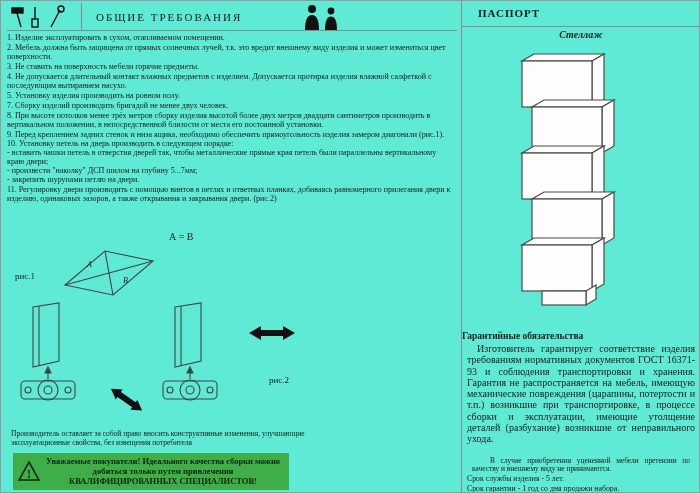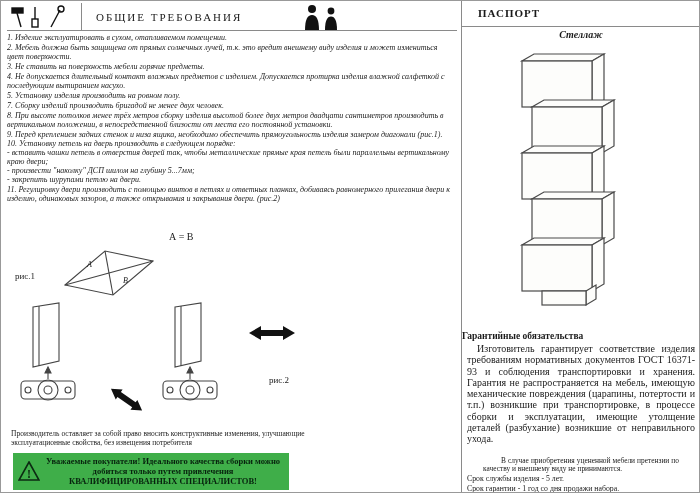--- a/index.html
+++ b/index.html
@@ -1,30 +1,30 @@
 <!DOCTYPE html>
 <html><head>
 <meta charset="utf-8">
 <style>
   html,body { margin:0; padding:0; background:#e8e8e4; }
   .page {
     position:relative; width:700px; height:493px; margin:0 auto;
-    background:#ffffff; border:1px solid #999; box-sizing:border-box;
+    background:#5eead4; border:1px solid #999; box-sizing:border-box;
     font-family:"Liberation Serif", serif; color:#1a1a1a; overflow:hidden;
   }
   .col-divider { position:absolute; left:460px; top:0; width:1px; height:100%; background:#8a8a8a; }
 
   
   .left-col { position:absolute; left:6px; top:2px; width:450px; }
   .top-band { display:flex; align-items:center; height:27px; border-bottom:1px solid #8a8a8a; }
   .tools { display:flex; align-items:center; height:100%; padding:0 10px 0 2px; border-right:1px solid #8a8a8a; }
   .left-title { font-size:11px; margin-left:14px; letter-spacing:2px; white-space:nowrap; }
   .persons { margin-left:60px; display:flex; align-items:flex-end; }
 
-  .req-list { margin-top:3px; font-size:8px; line-height:1.12; padding-right:4px;font-style:italic; }
+  .req-list { margin-top:3px; font-size:8px; line-height:1.12; padding-right:4px; }
   .req-item { white-space:pre-line; margin-bottom:1px; }
 
   .figures { position:absolute; left:6px; top:228px; width:452px; height:188px; }
   .ab { position:absolute; left:162px; top:2px; font-size:10px; }
   .fig1 { position:absolute; left:42px; top:12px; }
   .fig-label { font-size:9px; position:absolute; }
   .fig1-label { left:8px; top:42px; }
   .fig2 { position:absolute; left:4px; top:70px; }
   .fig2-label { left:262px; top:146px; }
 
@@ -40,21 +40,21 @@
   
   .right-col { position:absolute; left:461px; top:0; width:238px; height:493px; }
   .passport { position:absolute; left:16px; top:6px; font-size:11px; font-weight:bold; letter-spacing:1px; }
   .right-hline { position:absolute; left:0; top:25px; width:100%; height:1px; background:#8a8a8a; }
   .product { position:absolute; left:0; top:28px; width:100%; text-align:center; font-size:10px; font-weight:bold; font-style:italic; }
   .shelf { position:absolute; left:44px; top:50px; }
   .right-bottom { position:absolute; left:0; top:328px; width:100%; }
   .dims { border-top:1px solid #8a8a8a; border-bottom:1px solid #8a8a8a; text-align:center; font-weight:bold; font-style:italic; font-size:10.5px; padding:2px 0; }
   .warranty-title { text-align:left; font-weight:bold; font-size:9.5px; margin-top:2px; }
   .warranty-text { font-size:10px; line-height:1.13; text-align:justify; margin:2px 5px 12px; text-indent:10px; }
-  .warranty-note { font-size:7.4px; line-height:1.13; text-align:justify; margin:0 21px; text-indent:18px; }
+  .warranty-note { font-size:7.4px; line-height:1.13; text-align:justify; margin:0 10px; text-indent:18px; }
   .srok { font-size:7.8px; margin:1px 5px 0; }
   .date-line { font-size:8.2px; margin:4px 5px 0; display:flex; align-items:center; }
   .gsq { width:11px; height:8px; background:#3fae49; display:inline-block; margin-right:5px; flex:0 0 auto; }
   .stamp { text-align:center; font-weight:bold; font-size:10.5px; margin-top:6px; letter-spacing:0.5px; }
 
   svg { display:block; }
   .ln { stroke:#444; stroke-width:1.1; fill:none; }
   .pn { stroke:#4a4a4a; stroke-width:1.2; fill:#fdfdfb; }
 </style>
 </head>

